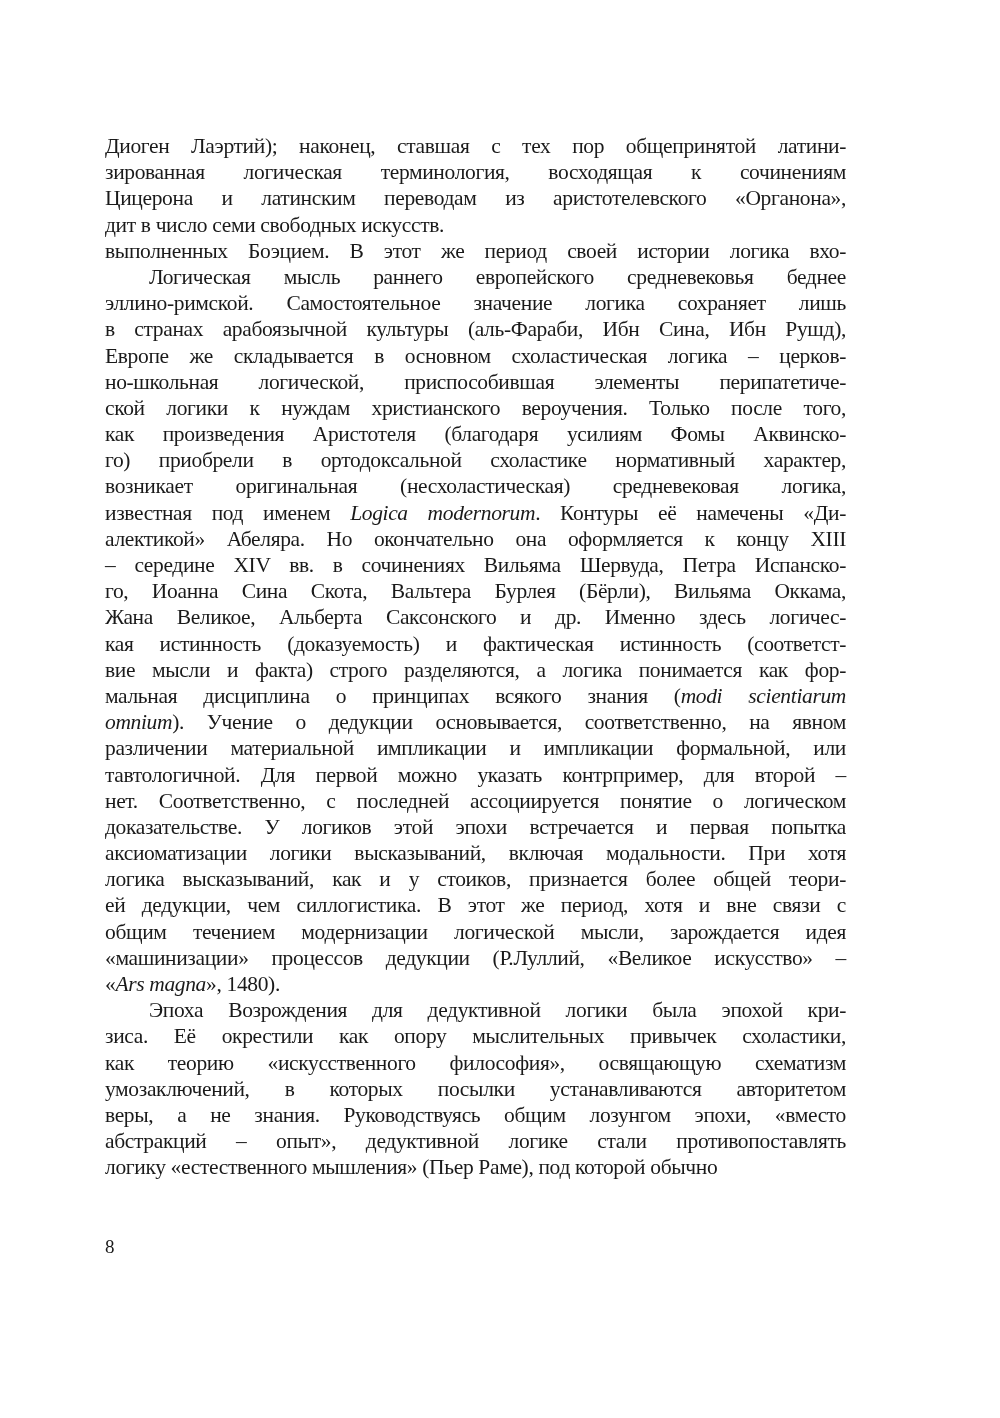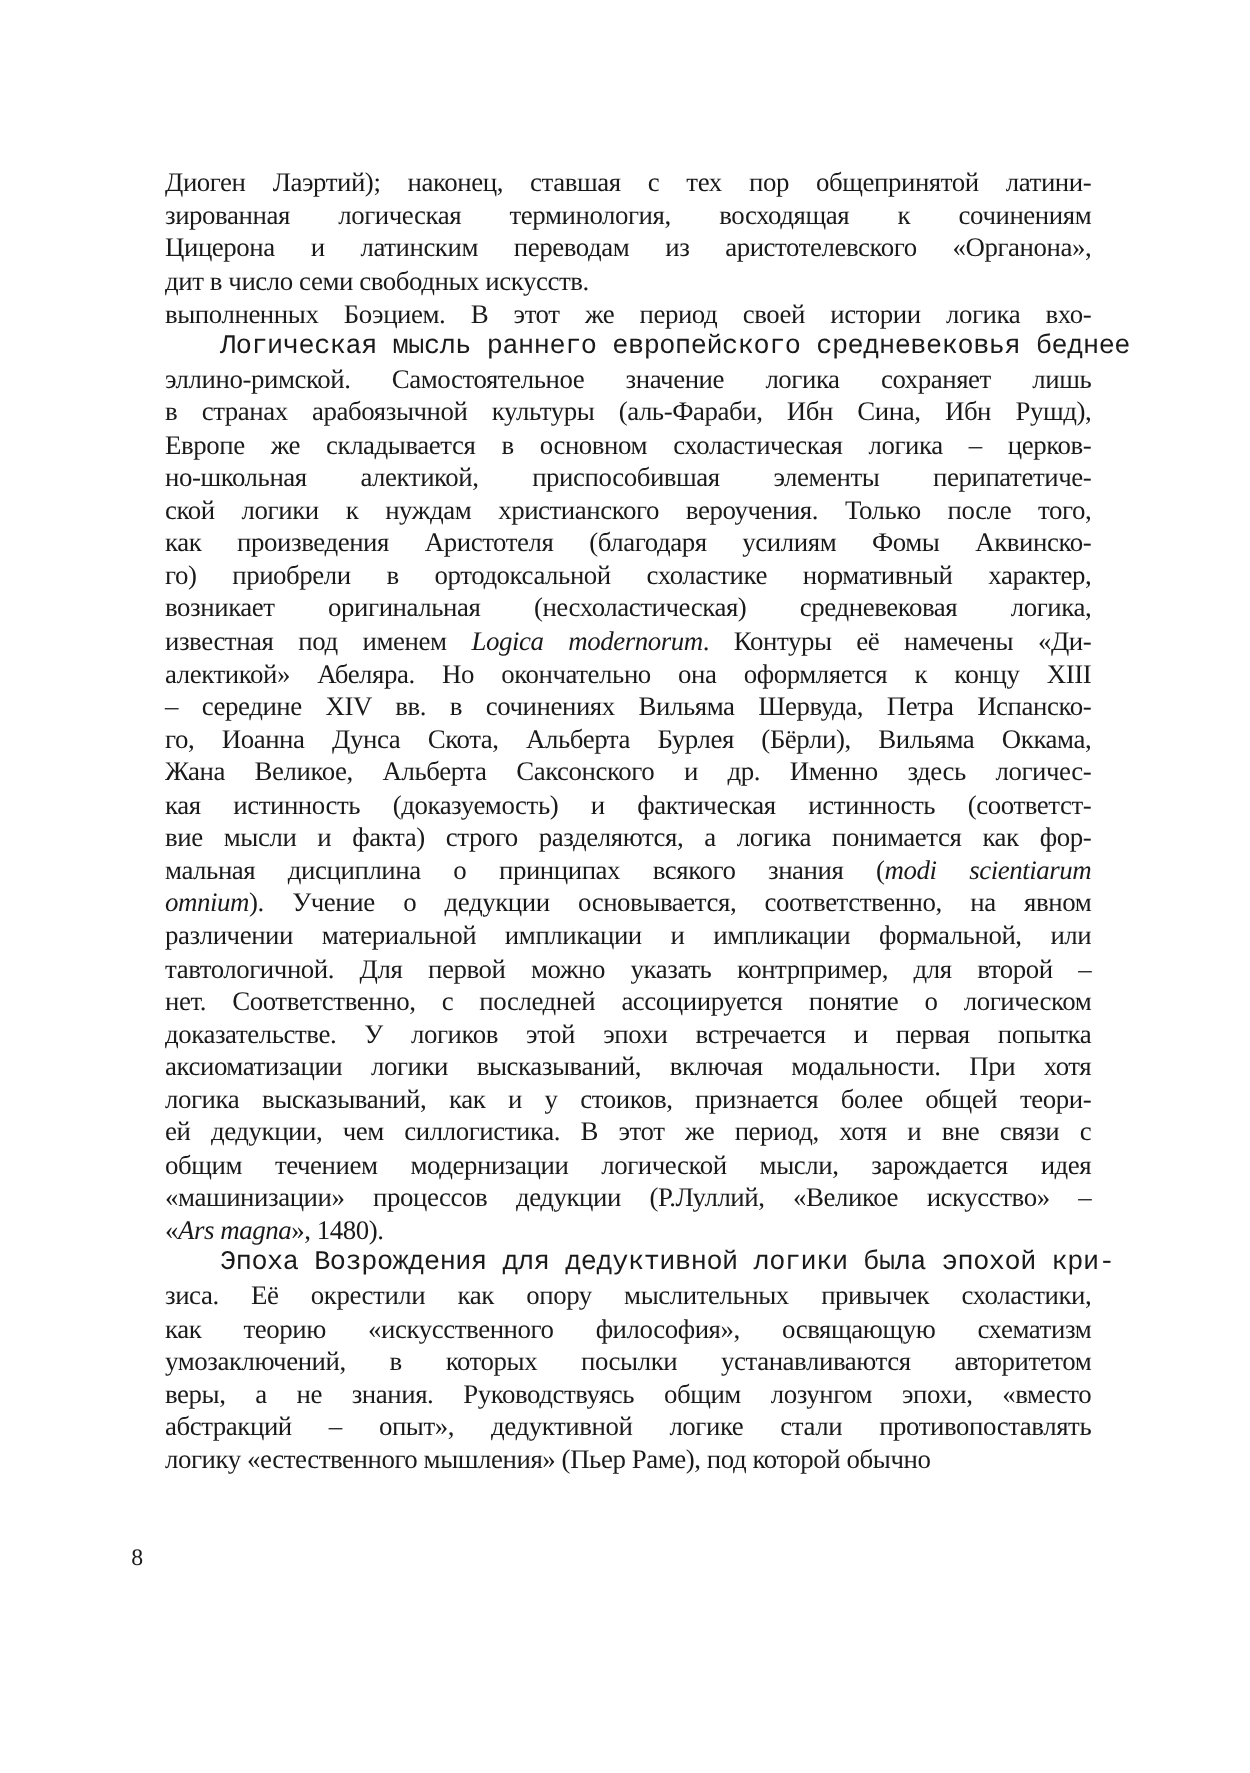--- a/index.html
+++ b/index.html
@@ -4,25 +4,25 @@
 <style>
   html, body { margin: 0; padding: 0; background: #ffffff; }
   body { width: 1000px; height: 1418px; position: relative; overflow: hidden; }
   .page {
     position: absolute; left: 0; top: 0; width: 1000px; height: 1418px; background: #fff;
   }
   .text-block {
     position: absolute; left: 105px; top: 133px; width: 741px;
     font-family: "Liberation Serif", "DejaVu Serif", serif;
     font-size: 21.5px; line-height: 26.2px; color: #1a1a1a;
-    text-align: justify; letter-spacing: -0.35px; margin-left: 27px;
+    text-align: justify; letter-spacing: -0.35px;
   }
   .line { display: block; white-space: nowrap; text-align: justify; text-align-last: justify; height: 26.2px; overflow: visible; }
   .line.last { text-align-last: left; }
-  .line.indent { padding-left: 44px; font-family: Liberation Mono, monospace; }
+  .line.indent { padding-left: 44px; }
   .it { font-style: italic; }
   .page-number {
     position: absolute; left: 105px; top: 1236px;
     font-family: "Liberation Serif", "DejaVu Serif", serif;
     font-size: 19px; color: #1a1a1a;
   }
 </style>
 </head>
 <body>
 
@@ -33,29 +33,29 @@
         <span class="line"><span>зированная логическая терминология, восходящая к сочинениям</span></span>
         <span class="line"><span>Цицерона и латинским переводам из аристотелевского «Органона»,</span></span>
         <span class="line last"><span>дит в число семи свободных искусств.</span></span>
         <span class="line"><span>выполненных Боэцием. В этот же период своей истории логика вхо-</span></span>
       </div>
       <div>
         <span class="line indent"><span>Логическая мысль раннего европейского средневековья беднее</span></span>
         <span class="line"><span>эллино-римской. Самостоятельное значение логика сохраняет лишь</span></span>
         <span class="line"><span>в странах арабоязычной культуры (аль-Фараби, Ибн Сина, Ибн Рушд),</span></span>
         <span class="line"><span>Европе же складывается в основном схоластическая логика – церков-</span></span>
-        <span class="line"><span>но-школьная алектикой, приспособившая элементы перипатетиче-</span></span>
+        <span class="line"><span>но-школьная логической, приспособившая элементы перипатетиче-</span></span>
         <span class="line"><span>ской логики к нуждам христианского вероучения. Только после того,</span></span>
         <span class="line"><span>как произведения Аристотеля (благодаря усилиям Фомы Аквинско-</span></span>
         <span class="line"><span>го) приобрели в ортодоксальной схоластике нормативный характер,</span></span>
         <span class="line"><span>возникает оригинальная (несхоластическая) средневековая логика,</span></span>
         <span class="line"><span>известная под именем </span><span class="it">Logica modernorum</span><span>. Контуры её намечены «Ди-</span></span>
         <span class="line"><span>алектикой» Абеляра. Но окончательно она оформляется к концу XIII</span></span>
         <span class="line"><span>– середине XIV вв. в сочинениях Вильяма Шервуда, Петра Испанско-</span></span>
-        <span class="line"><span>го, Иоанна Дунса Скота, Альберта Бурлея (Бёрли), Вильяма Оккама,</span></span>
+        <span class="line"><span>го, Иоанна Сина Скота, Вальтера Бурлея (Бёрли), Вильяма Оккама,</span></span>
         <span class="line"><span>Жана Великое, Альберта Саксонского и др. Именно здесь логичес-</span></span>
         <span class="line"><span>кая истинность (доказуемость) и фактическая истинность (соответст-</span></span>
         <span class="line"><span>вие мысли и факта) строго разделяются, а логика понимается как фор-</span></span>
         <span class="line"><span>мальная дисциплина о принципах всякого знания (</span><span class="it">modi scientiarum</span><span></span></span>
         <span class="line"><span></span><span class="it">omnium</span><span>). Учение о дедукции основывается, соответственно, на явном</span></span>
         <span class="line"><span>различении материальной импликации и импликации формальной, или</span></span>
         <span class="line"><span>тавтологичной. Для первой можно указать контрпример, для второй –</span></span>
         <span class="line"><span>нет. Соответственно, с последней ассоциируется понятие о логическом</span></span>
         <span class="line"><span>доказательстве. У логиков этой эпохи встречается и первая попытка</span></span>
         <span class="line"><span>аксиоматизации логики высказываний, включая модальности. При хотя</span></span>

